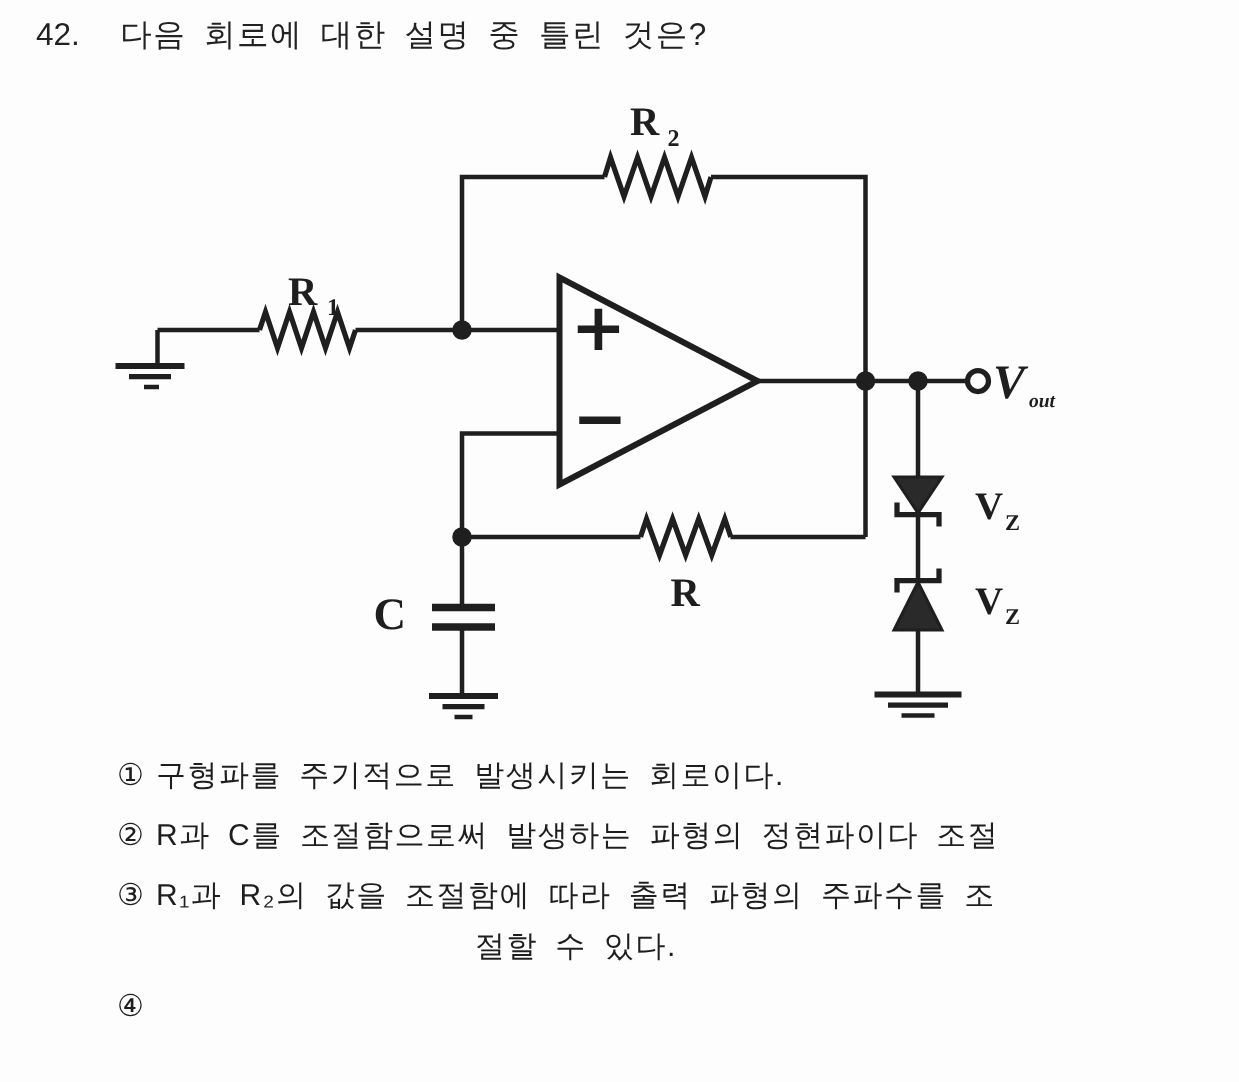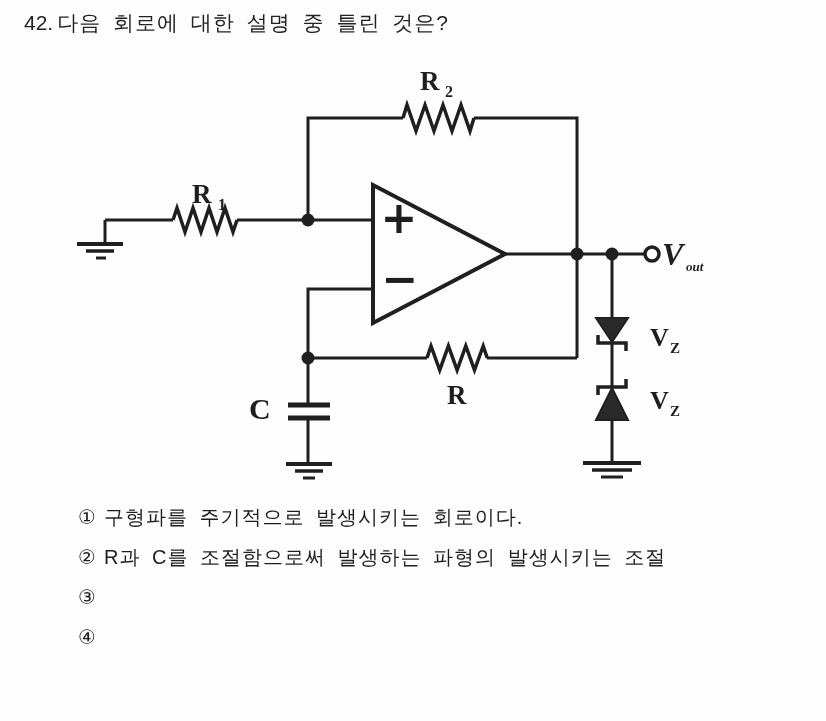--- a/index.html
+++ b/index.html
@@ -6,21 +6,21 @@
   body{
     width:826px;height:721px;position:relative;overflow:hidden;
     background:#fdfdfd;color:#1c1c1c;
     font-family:"Liberation Sans","DejaVu Sans",sans-serif;
   }
   .question-title{
     position:absolute;left:24px;top:9px;
     font-size:21px;letter-spacing:1px;word-spacing:5px;
     white-space:nowrap;color:#222;
   }
-  .question-title .qnum{margin-right:4px;letter-spacing:0;text-align:right;}
+  .question-title .qnum{margin-right:27px;letter-spacing:0;text-align:right;}
   .circuit{position:absolute;left:0;top:0;width:826px;height:500px;}
   .circuit svg{display:block;}
   .options{
     position:absolute;left:78px;top:500px;width:720px;
     font-size:20px;letter-spacing:1px;word-spacing:5px;color:#1e1e1e;
   }
   .option{display:flex;margin-bottom:6px;}
   .option .marker{width:26px;flex:0 0 26px;line-height:34px;letter-spacing:0;}
   .option .opt-text{line-height:34px;}
   .option .opt-line{line-height:34px;white-space:nowrap;text-align:center;}
@@ -128,22 +128,26 @@
 <div class="options">
   <div class="option">
     <span class="marker">①</span>
     <span class="opt-text">
       <span class="opt-line">구형파를 주기적으로 발생시키는 회로이다.</span>
     </span>
   </div>
   <div class="option">
     <span class="marker">②</span>
     <span class="opt-text">
-      <div class="opt-line">R과 C를 조절함으로써 발생하는 파형의 발생시키는 조절</div>
+      <div class="opt-line">R과 C를 조절함으로써 발생하는 파형의 정현파이다 조절</div>
     </span>
   </div>
   <div class="option">
     <span class="marker">③</span>
+    <span class="opt-text">
+      <div class="opt-line">R₁과 R₂의 값을 조절함에 따라 출력 파형의 주파수를 조</div>
+      <div class="opt-line">절할 수 있다.</div>
+    </span>
   </div>
   <div class="option">
     <span class="marker">④</span>
   </div>
 </div>
 
 </body></html>

